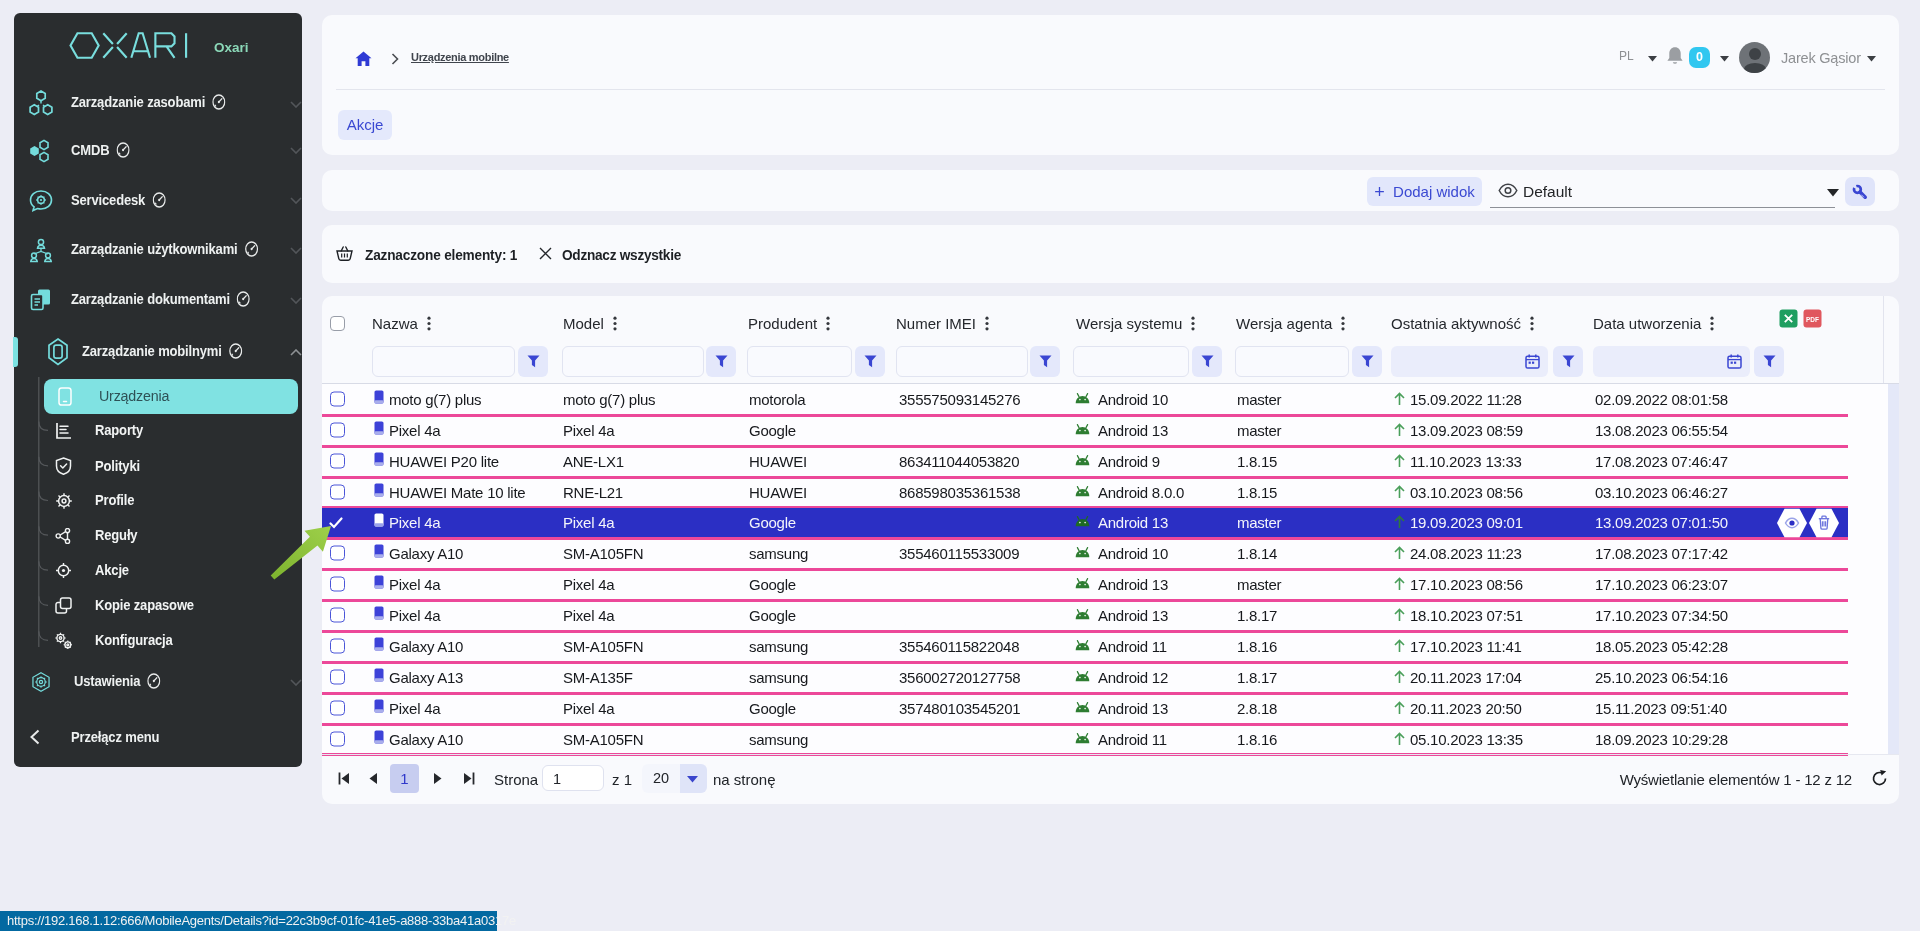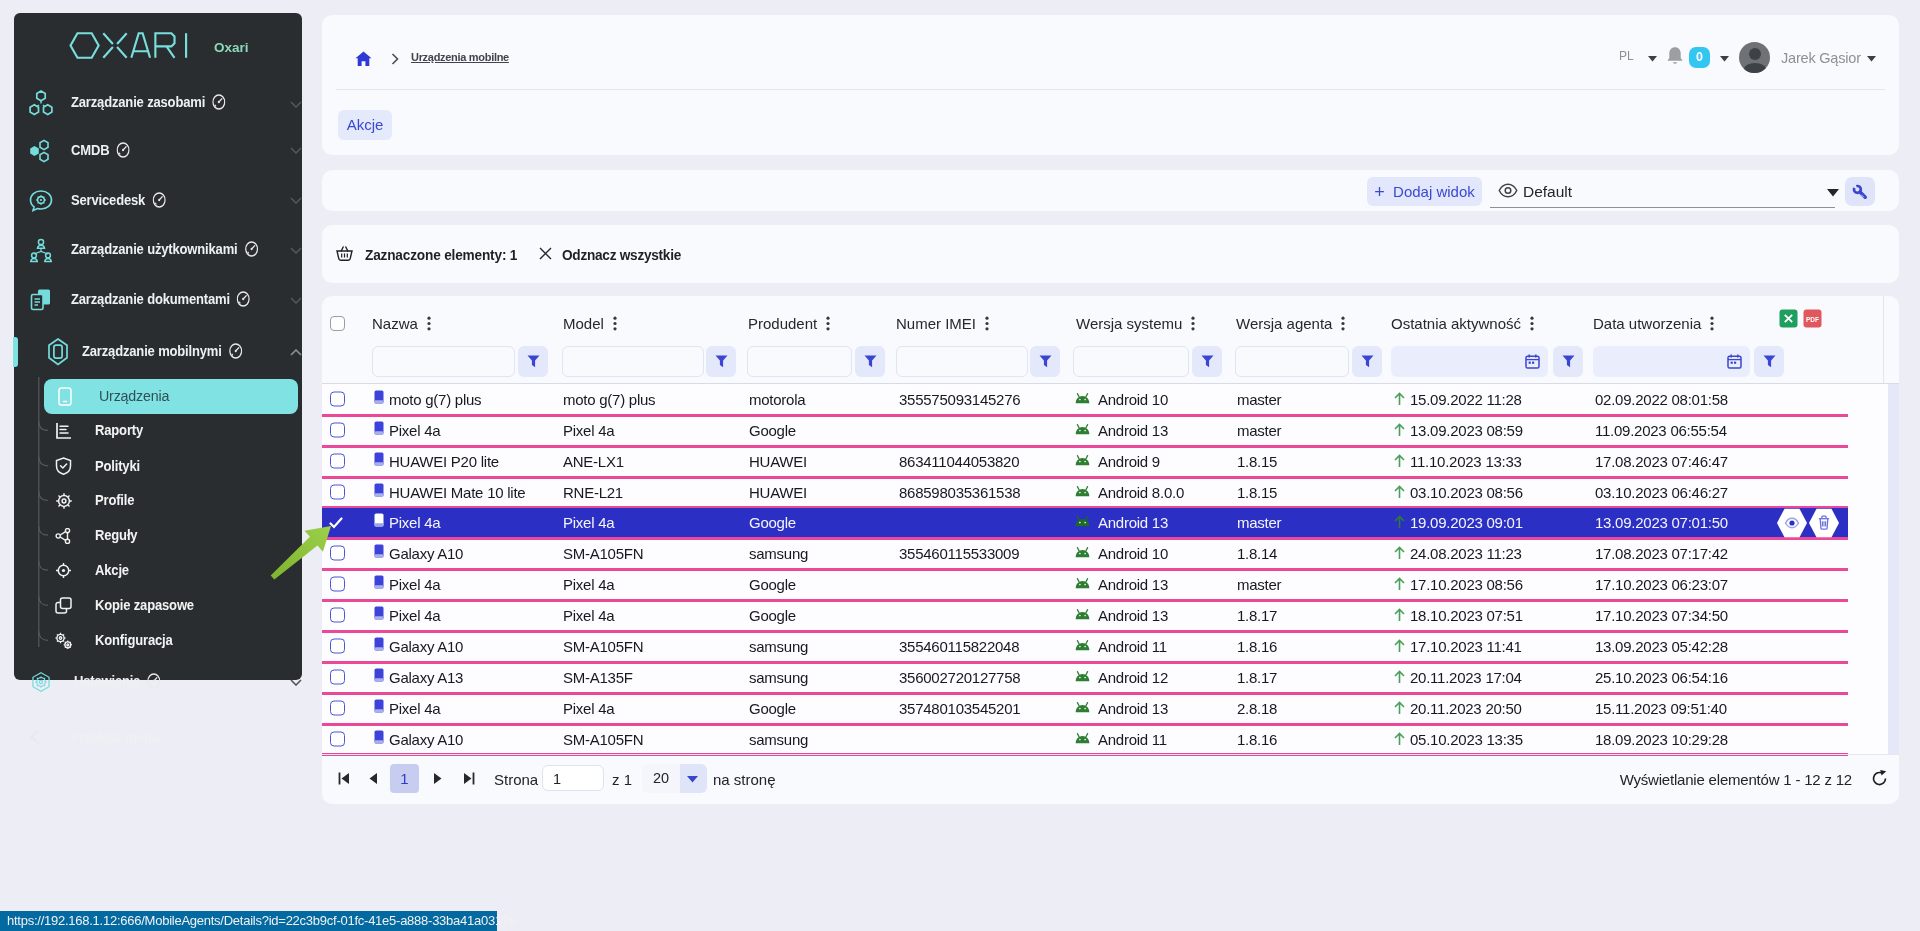--- a/index.html
+++ b/index.html
@@ -1,18 +1,18 @@
 <!DOCTYPE html>
 <html><head><meta charset="utf-8">
 <style>
 html,body{margin:0;padding:0;}
 body{width:1920px;height:931px;background:#ecedf5;font-family:"Liberation Sans",sans-serif;position:relative;overflow:hidden;}
 .abs{position:absolute;}
 .card{position:absolute;left:322px;width:1577px;background:#f9fafd;border-radius:10px;}
-.sidebar{position:absolute;left:14px;top:13px;width:288px;height:667px;background:#2a2d2f;border-radius:6px;}
+.sidebar{position:absolute;left:14px;top:13px;width:288px;height:754px;background:#2a2d2f;border-radius:6px;}
 .mitem{position:absolute;color:#eef1f1;font-size:15.5px;font-weight:700;white-space:nowrap;letter-spacing:-0.2px;transform:scaleX(0.84);transform-origin:left center;}
 .sub{position:absolute;color:#f2f4f4;font-size:15.5px;font-weight:700;white-space:nowrap;letter-spacing:-0.2px;transform:scaleX(0.84);transform-origin:left center;}
 .chevd{position:absolute;}
 .hlabel{position:absolute;font-size:15px;color:#25282d;white-space:nowrap;display:flex;align-items:center;gap:9px;}
 .fin{position:absolute;height:29px;background:#f9fafe;border:1px solid #e1e4f1;border-radius:6px;top:50px;}
 .fing{position:absolute;height:31px;background:#eaedfb;border-radius:6px;top:50px;display:flex;align-items:center;justify-content:flex-end;}
 .fbtn{position:absolute;width:30px;height:31px;background:#e4e8fb;border-radius:6px;display:flex;align-items:center;justify-content:center;}
 .row{position:absolute;left:0;width:1526px;height:31px;border-bottom:3px solid #ec4899;}
 .row span{position:absolute;top:50%;transform:translateY(-50%);font-size:15px;color:#17191d;white-space:nowrap;letter-spacing:-0.25px;}
 .row.sel{background:#2b2fc4;}
@@ -439,21 +439,21 @@
           <path d="M5 4.6 L3.4 1.6 M12 4.6 L13.6 1.6" stroke="#2e7d32" stroke-width="1.2" stroke-linecap="round"></path>
           <circle cx="5.9" cy="7.6" r="0.8" fill="#fff"></circle>
           <circle cx="11.1" cy="7.6" r="0.8" fill="#fff"></circle>
         </svg></div>
       <span class="ca">Android 13</span>
       <span class="cg">master</span>
       <svg class="uparr" width="13" height="14" viewBox="0 0 13 14">
         <path d="M6.5 13 V2 M2 6 L6.5 1.5 L11 6" stroke="#4a9f5a" stroke-width="1.6" fill="none"></path>
       </svg>
       <span class="co">13.09.2023 08:59</span>
-      <span class="cc">11.09.2023 06:55:54</span>
+      <span class="cc">13.08.2023 06:55:54</span>
     </div>
 <div class="row" style="top:149.7px;height:29.9px">
       <div class="cbx"></div>
       <div class="picon"><svg width="10" height="14" viewBox="0 0 10 14">
           <rect x="0.5" y="0.5" width="9" height="13" rx="1.6" fill="#3d42d8"></rect>
           <rect x="0.5" y="10.2" width="9" height="3.3" rx="1.4" fill="#a9aeec"></rect>
         </svg></div>
       <span class="cn">HUAWEI P20 lite</span>
       <span class="cm">ANE-LX1</span>
       <span class="cp">HUAWEI</span>
@@ -618,21 +618,21 @@
           <path d="M5 4.6 L3.4 1.6 M12 4.6 L13.6 1.6" stroke="#2e7d32" stroke-width="1.2" stroke-linecap="round"></path>
           <circle cx="5.9" cy="7.6" r="0.8" fill="#fff"></circle>
           <circle cx="11.1" cy="7.6" r="0.8" fill="#fff"></circle>
         </svg></div>
       <span class="ca">Android 11</span>
       <span class="cg">1.8.16</span>
       <svg class="uparr" width="13" height="14" viewBox="0 0 13 14">
         <path d="M6.5 13 V2 M2 6 L6.5 1.5 L11 6" stroke="#4a9f5a" stroke-width="1.6" fill="none"></path>
       </svg>
       <span class="co">17.10.2023 11:41</span>
-      <span class="cc">13.09.2023 05:42:28</span>
+      <span class="cc">18.05.2023 05:42:28</span>
     </div>
 <div class="row" style="top:365.8px;height:29.9px">
       <div class="cbx"></div>
       <div class="picon"><svg width="10" height="14" viewBox="0 0 10 14">
           <rect x="0.5" y="0.5" width="9" height="13" rx="1.6" fill="#3d42d8"></rect>
           <rect x="0.5" y="10.2" width="9" height="3.3" rx="1.4" fill="#a9aeec"></rect>
         </svg></div>
       <span class="cn">Galaxy A13</span>
       <span class="cm">SM-A135F</span>
       <span class="cp">samsung</span>

